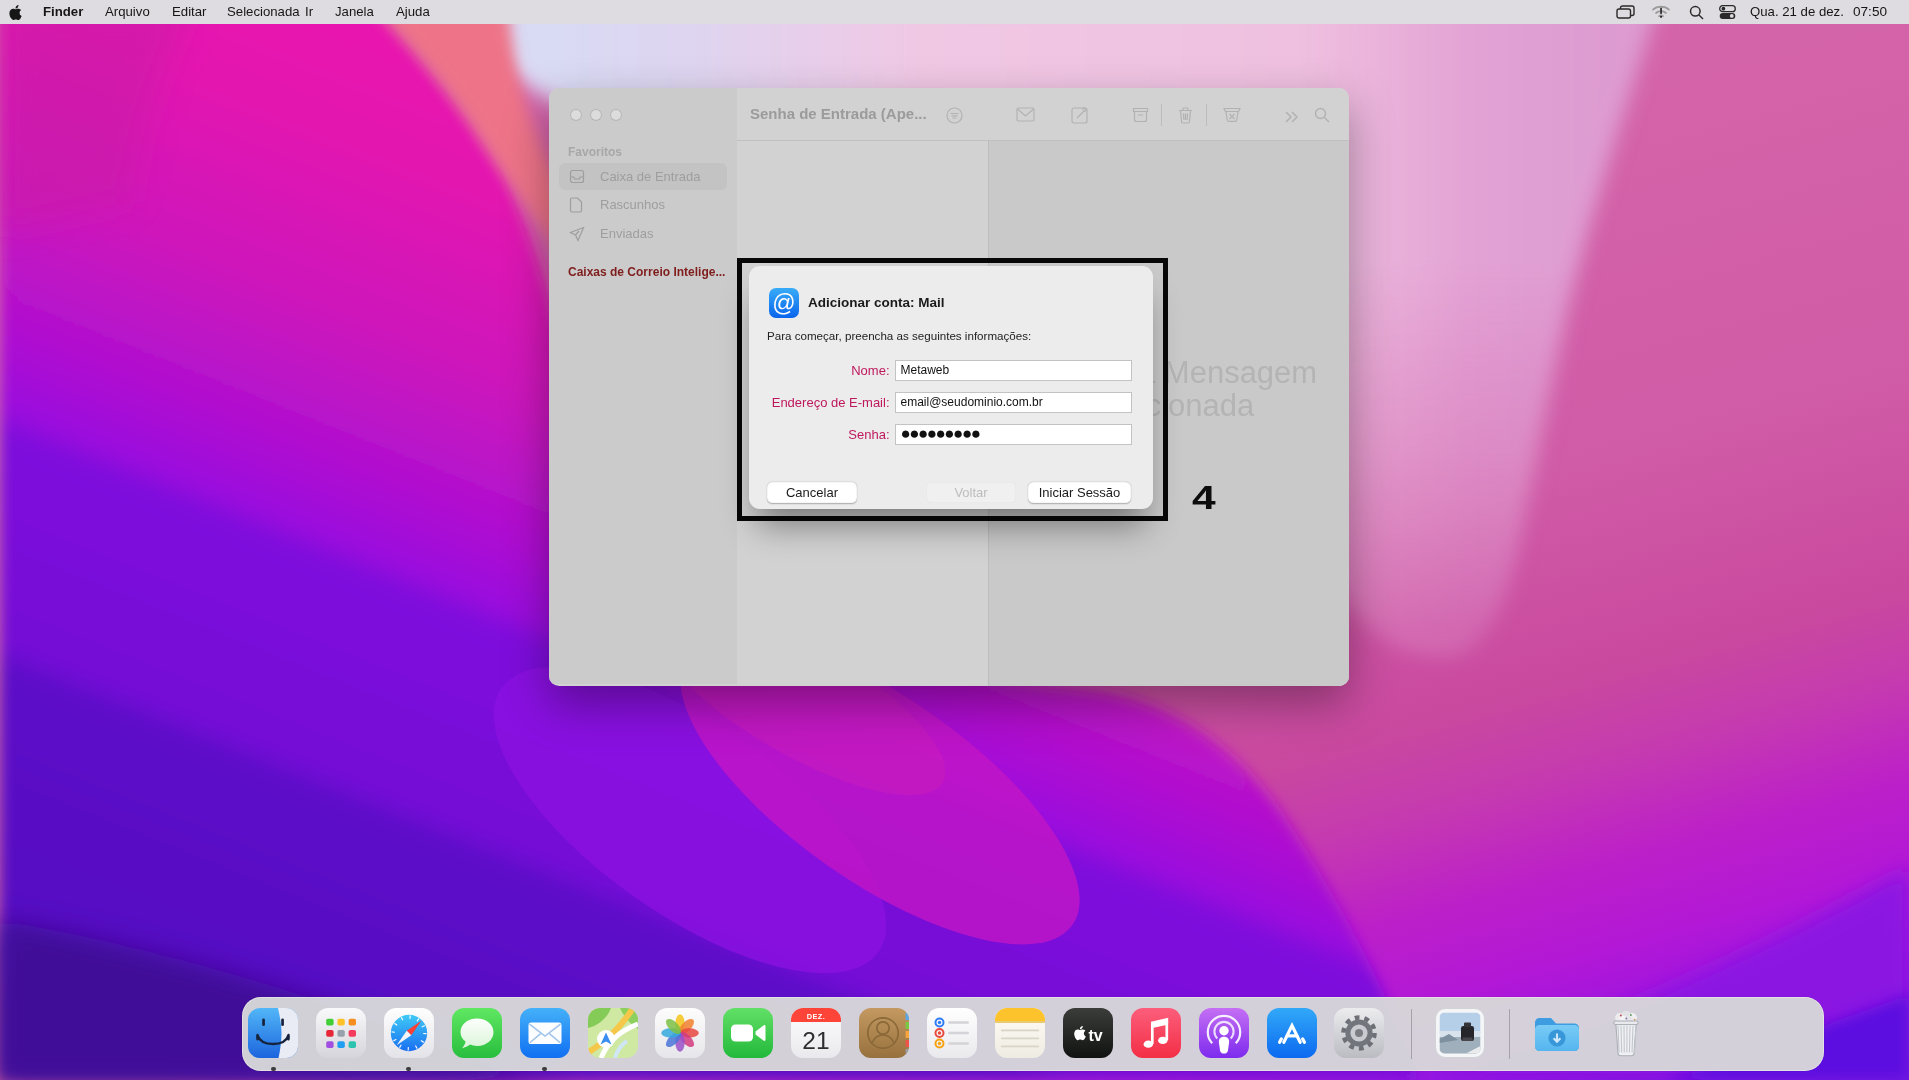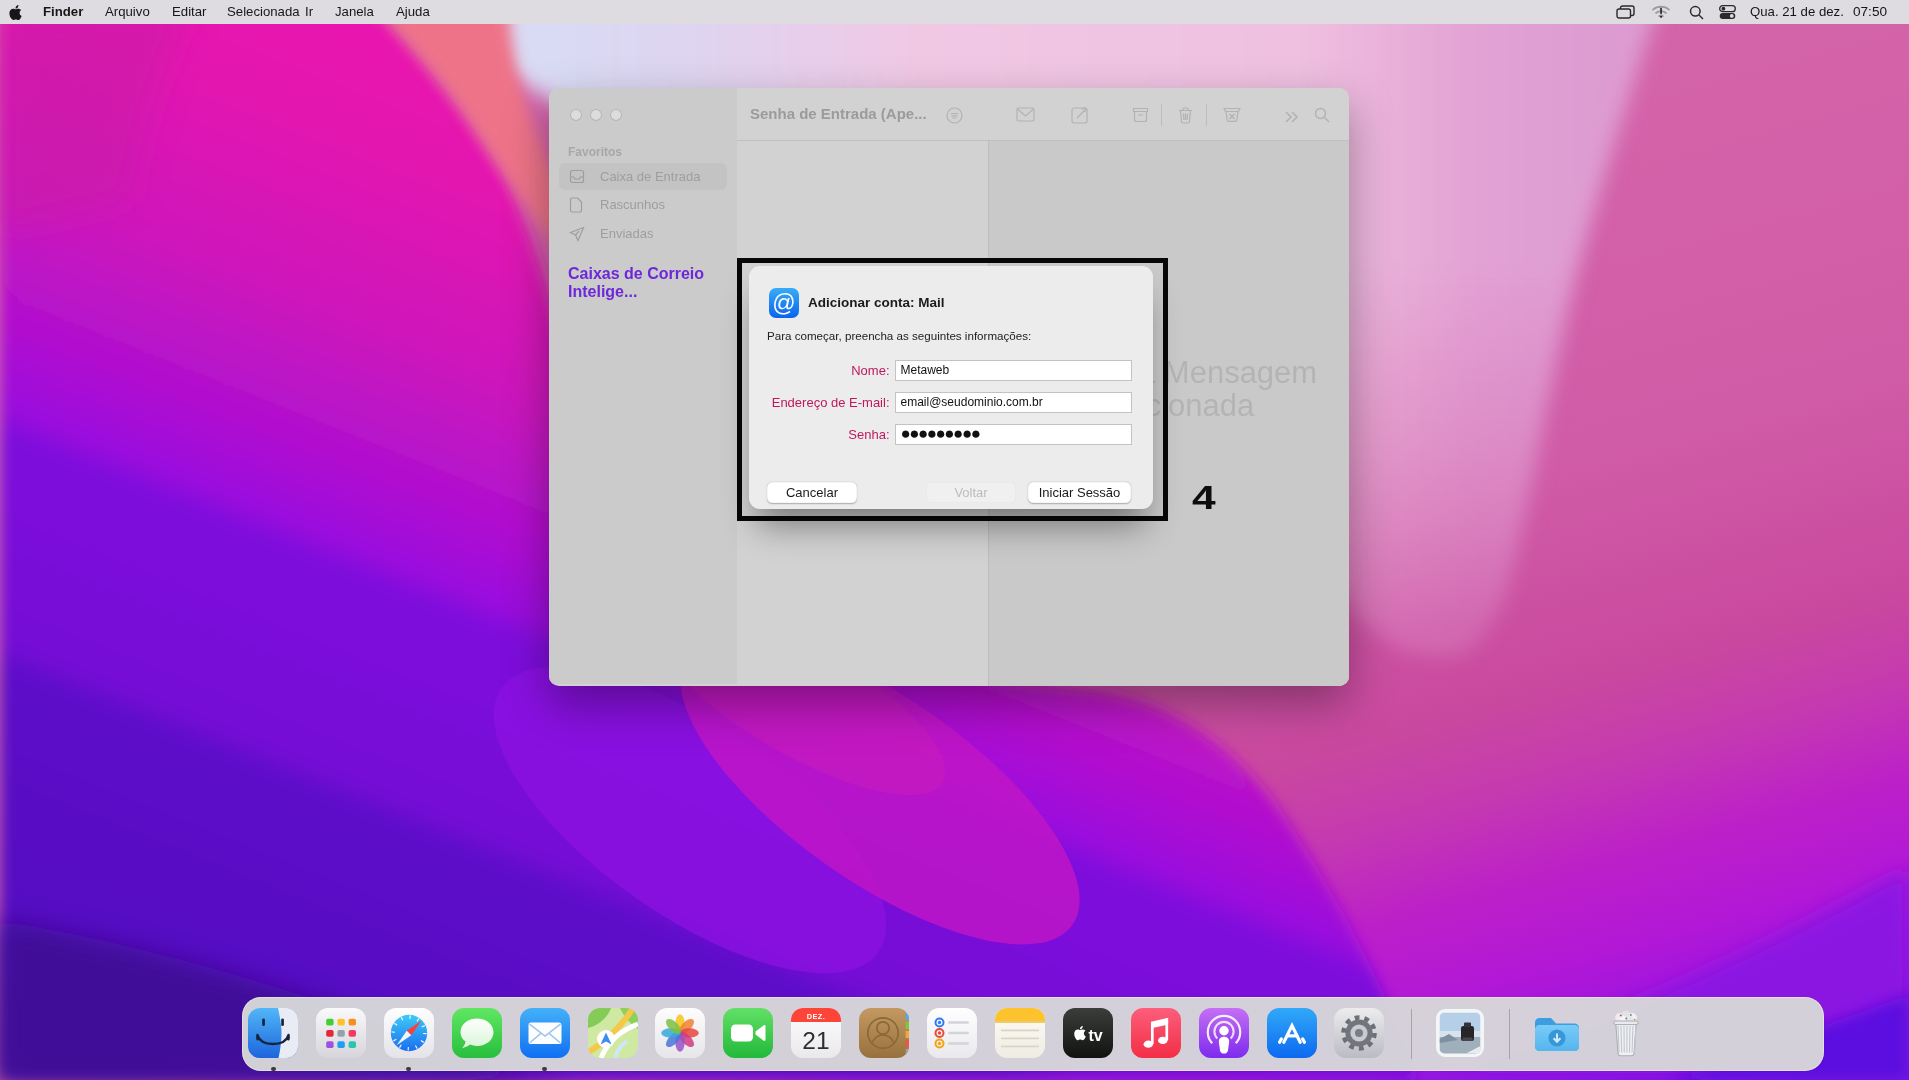--- a/index.html
+++ b/index.html
@@ -15,21 +15,21 @@
     border-radius:10px;background:#d2d2d2;box-shadow:0 18px 45px rgba(0,0,0,.35);
     overflow:hidden;}
   #sidebar{position:absolute;left:0;top:0;width:188px;height:596px;background:#cbcbcb;}
   .tl{position:absolute;top:21px;left:21px;width:12px;height:12px;border-radius:50%;
       background:#dcdcdc;box-shadow:inset 0 0 0 1px rgba(150,150,150,.55);}
   #favlabel{position:absolute;left:19px;top:57px;font-size:12px;font-weight:bold;color:#a7a7a7;}
   .srow{position:absolute;left:10px;width:168px;height:27px;border-radius:6px;
         font-size:13px;color:#9e9e9e;line-height:27px;}
   .srow svg{position:absolute;left:10px;top:6px;}
   .srow .lab{position:absolute;left:41px;top:0;}
-  #smartlabel{position:absolute;left:19px;top:177px;font-size:16px;font-weight:bold;color:#6d28d9;}
+  #smartlabel{position:absolute;left:19px;top:177px;font-size:12px;font-weight:bold;color:#7f1d1d;}
   #winmain{position:absolute;left:188px;top:0;width:612px;height:598px;background:#d2d2d2;}
   #wtitle{position:absolute;left:13px;top:17px;font-size:15px;font-weight:bold;color:#9b9b9b;}
   .tbi{position:absolute;top:19px;}
   #colsep{position:absolute;left:0px;top:52px;width:612px;height:1px;background:#c0c0c0;}
   #msgdiv{position:absolute;left:251px;top:52px;width:1px;height:546px;background:#bdbdbd;}
   #readpane{position:absolute;left:252px;top:53px;width:360px;height:545px;background:#c9c9c9;}
   #nomsg{position:absolute;left:0;top:216px;width:360px;text-align:center;
      font-size:31px;line-height:32.5px;color:#b4b4b4;}
   
   #blackrect{position:absolute;left:737px;top:258px;width:431px;height:263px;

